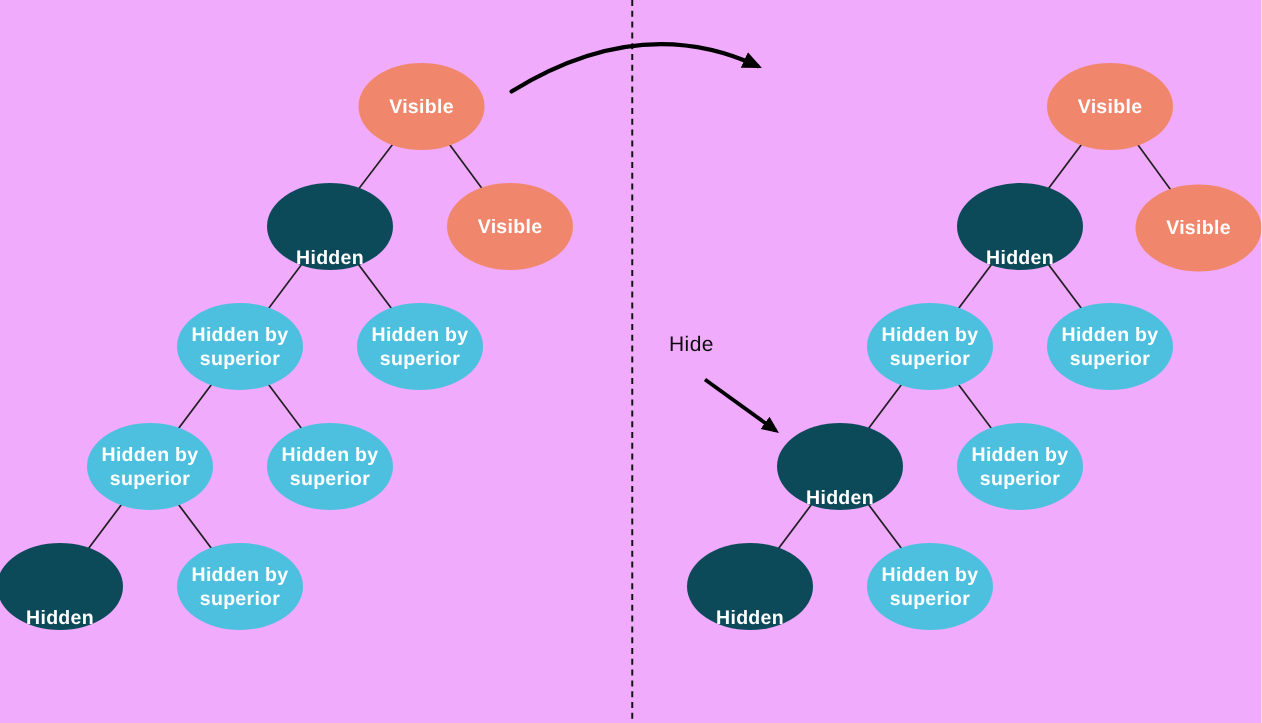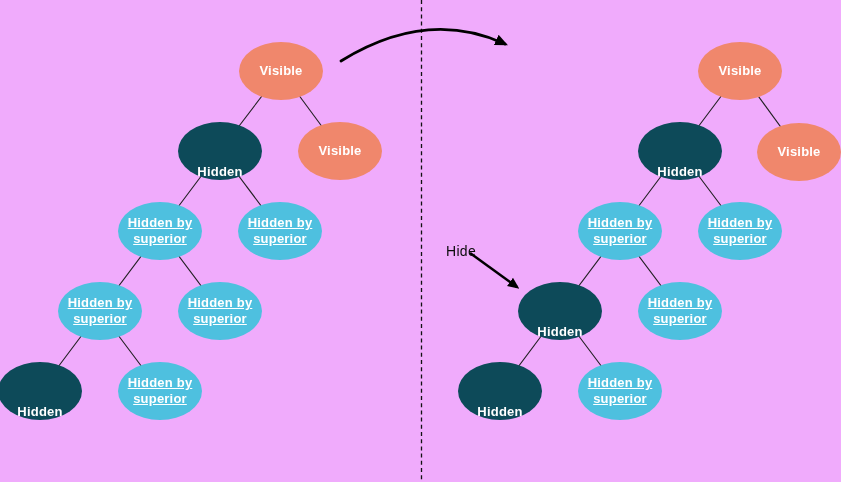--- a/index.html
+++ b/index.html
@@ -34,21 +34,21 @@
     color: #ffffff;
     font-size: 13px;
     font-weight: 600;
     line-height: 1.22;
     letter-spacing: 0.2px;
     padding: 0 2px;
     box-sizing: border-box;
   }
   .node-visible { background: #F0876C; }
   .node-hidden { background: #0D4A59; align-items: flex-end; }
-  .node-hidden_by_superior { background: #4EC0DF; text-decoration: underline; }
+  .node-hidden_by_superior { background: #4EC0DF; }
   .hide-label {
     position: absolute;
     font-size: 14px;
     font-weight: 500;
     color: #0b0b0b;
     letter-spacing: 0.3px;
     white-space: nowrap;
   }
 </style>
 </head>
@@ -136,14 +136,14 @@
         <span>Hidden by superior</span>
       </div>
       <div class="node node-hidden" style="left: 458px; top: 362px;">
         <span>Hidden</span>
       </div>
       <div class="node node-hidden_by_superior" style="left: 578px; top: 362px;">
         <span>Hidden by superior</span>
       </div>
     </div>
 
-  <div class="hide-label" id="hide-label" style="left: 446px; top: 243px;">Hide</div>
+  <div class="hide-label" id="hide-label" style="left: 446px; top: 221px;">Hide</div>
 </div>
 
 </body></html>

